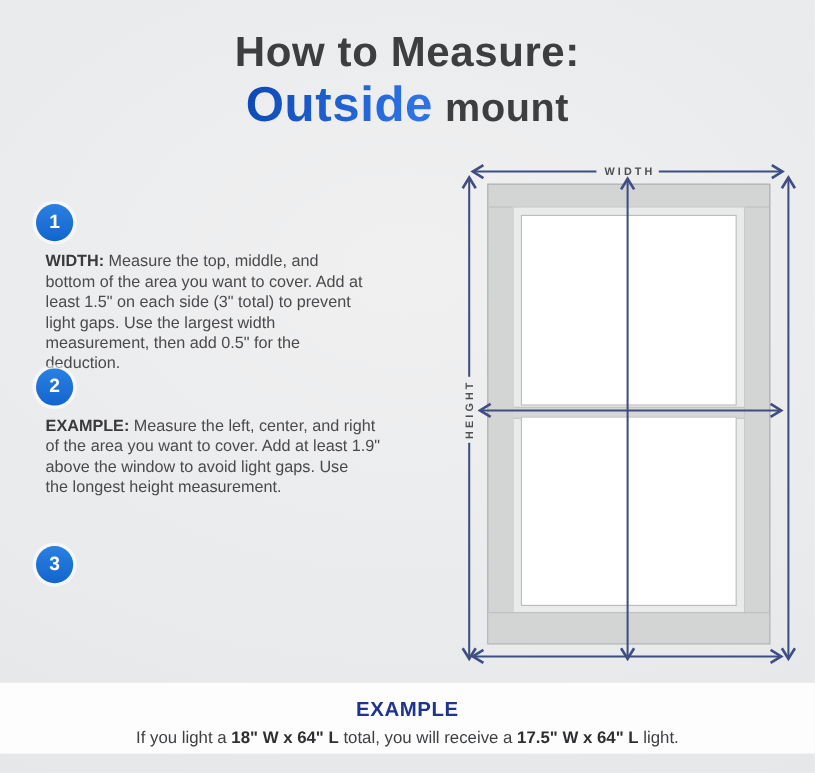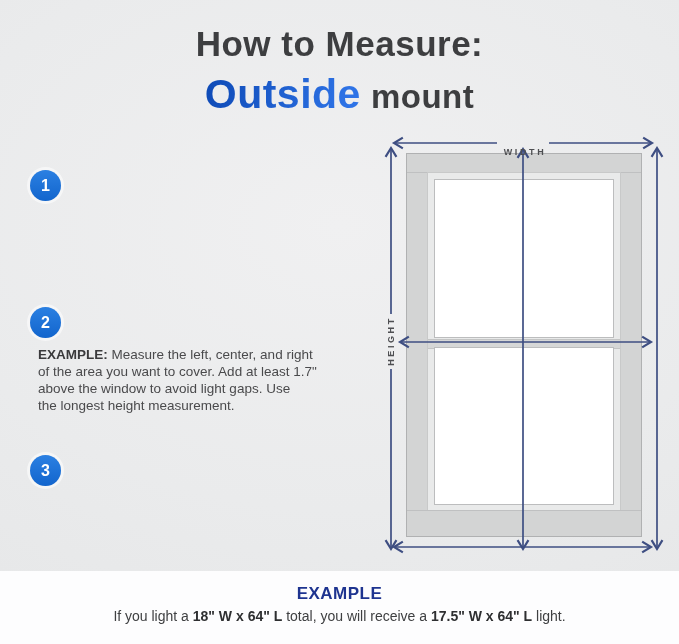--- a/index.html
+++ b/index.html
@@ -9,21 +9,21 @@
     -webkit-font-smoothing:antialiased;
   }
   .canvas{
     position:relative;width:679px;height:644px;
     background:radial-gradient(110% 80% at 50% 35%, #f0f0f1 0%, #eaebec 55%, #e5e6e7 100%);
   }
 
   
   .title{position:absolute;left:0;right:0;top:26px;text-align:center;line-height:1.05;}
   .title-line1{font-size:35px;font-weight:700;color:#3d3e40;letter-spacing:.5px;}
-  .title-line2{margin-top:10px;font-size:41px;letter-spacing:.5px;}
+  .title-line2{margin-top:3px;font-size:41px;letter-spacing:.5px;}
   .title-accent{font-weight:800;color:#1d5bd4;}
   @supports (-webkit-background-clip:text){
     .title-accent{
       background:linear-gradient(105deg,#0d49b5 0%,#2e73e6 90%);
       -webkit-background-clip:text;-webkit-text-fill-color:transparent;
     }
   }
   .title-rest{font-weight:700;color:#3d3e40;font-size:33px;margin-left:10px;}
 
   
@@ -63,52 +63,58 @@
     position:absolute;left:0;right:0;bottom:0;height:25px;
     background:#d3d4d4;border-top:1px solid #bfc0c1;
   }
 
   
   .arrows{position:absolute;left:0;top:0;pointer-events:none;}
   .dim-label{
     position:absolute;font-size:9px;font-weight:700;letter-spacing:2.6px;
     color:#4e4f52;white-space:nowrap;
   }
-  #width-label{left:525px;top:152px;transform:translate(-50%,-50%);}
+  #width-label{left:525px;top:143px;transform:translate(-50%,-50%);}
   #height-label{left:391px;top:341px;transform:translate(-50%,-50%) rotate(-90deg);}
 
   
   .example{
-    position:absolute;left:0;bottom:0;width:100%;height:73px;box-sizing:border-box;
+    position:absolute;left:0;bottom:16px;width:100%;height:59px;box-sizing:border-box;
     background:#fdfdfe;text-align:center;padding-top:13px;
   }
   .example-heading{font-size:17px;font-weight:800;color:#1e3490;letter-spacing:.5px;}
   .example-line{margin-top:4px;font-size:14px;color:#3f4042;}
   .example-line b{color:#2e2f31;}
 </style>
 </head>
 <body>
 
 <div class="canvas">
 
   <div class="title">
     <div class="title-line1">How to Measure:</div>
     <div class="title-line2">
       <span class="title-accent">Outside</span><span class="title-rest">mount</span>
     </div>
   </div>
 
   <div class="step" id="step-1">
     <div class="badge">1</div>
+    <p class="step-text"><span class="step-label">WIDTH:</span> <span class="step-body">Measure the top, middle, and
+bottom of the area you want to cover. Add at
+least 1.5" on each side (3" total) to prevent
+light gaps. Use the largest width
+measurement, then add 0.5" for the
+deduction.</span></p>
   </div>
 
   <div class="step" id="step-2">
     <div class="badge">2</div>
     <p class="step-text"><span class="step-label">EXAMPLE:</span> <span class="step-body">Measure the left, center, and right
-of the area you want to cover. Add at least 1.7"
+of the area you want to cover. Add at least 1.9"
 above the window to avoid light gaps. Use
 the longest height measurement.</span></p>
   </div>
 
   <div class="step" id="step-3">
     <div class="badge">3</div>
   </div>
 
   <div class="window">
     <div class="win-top-rail"></div>

